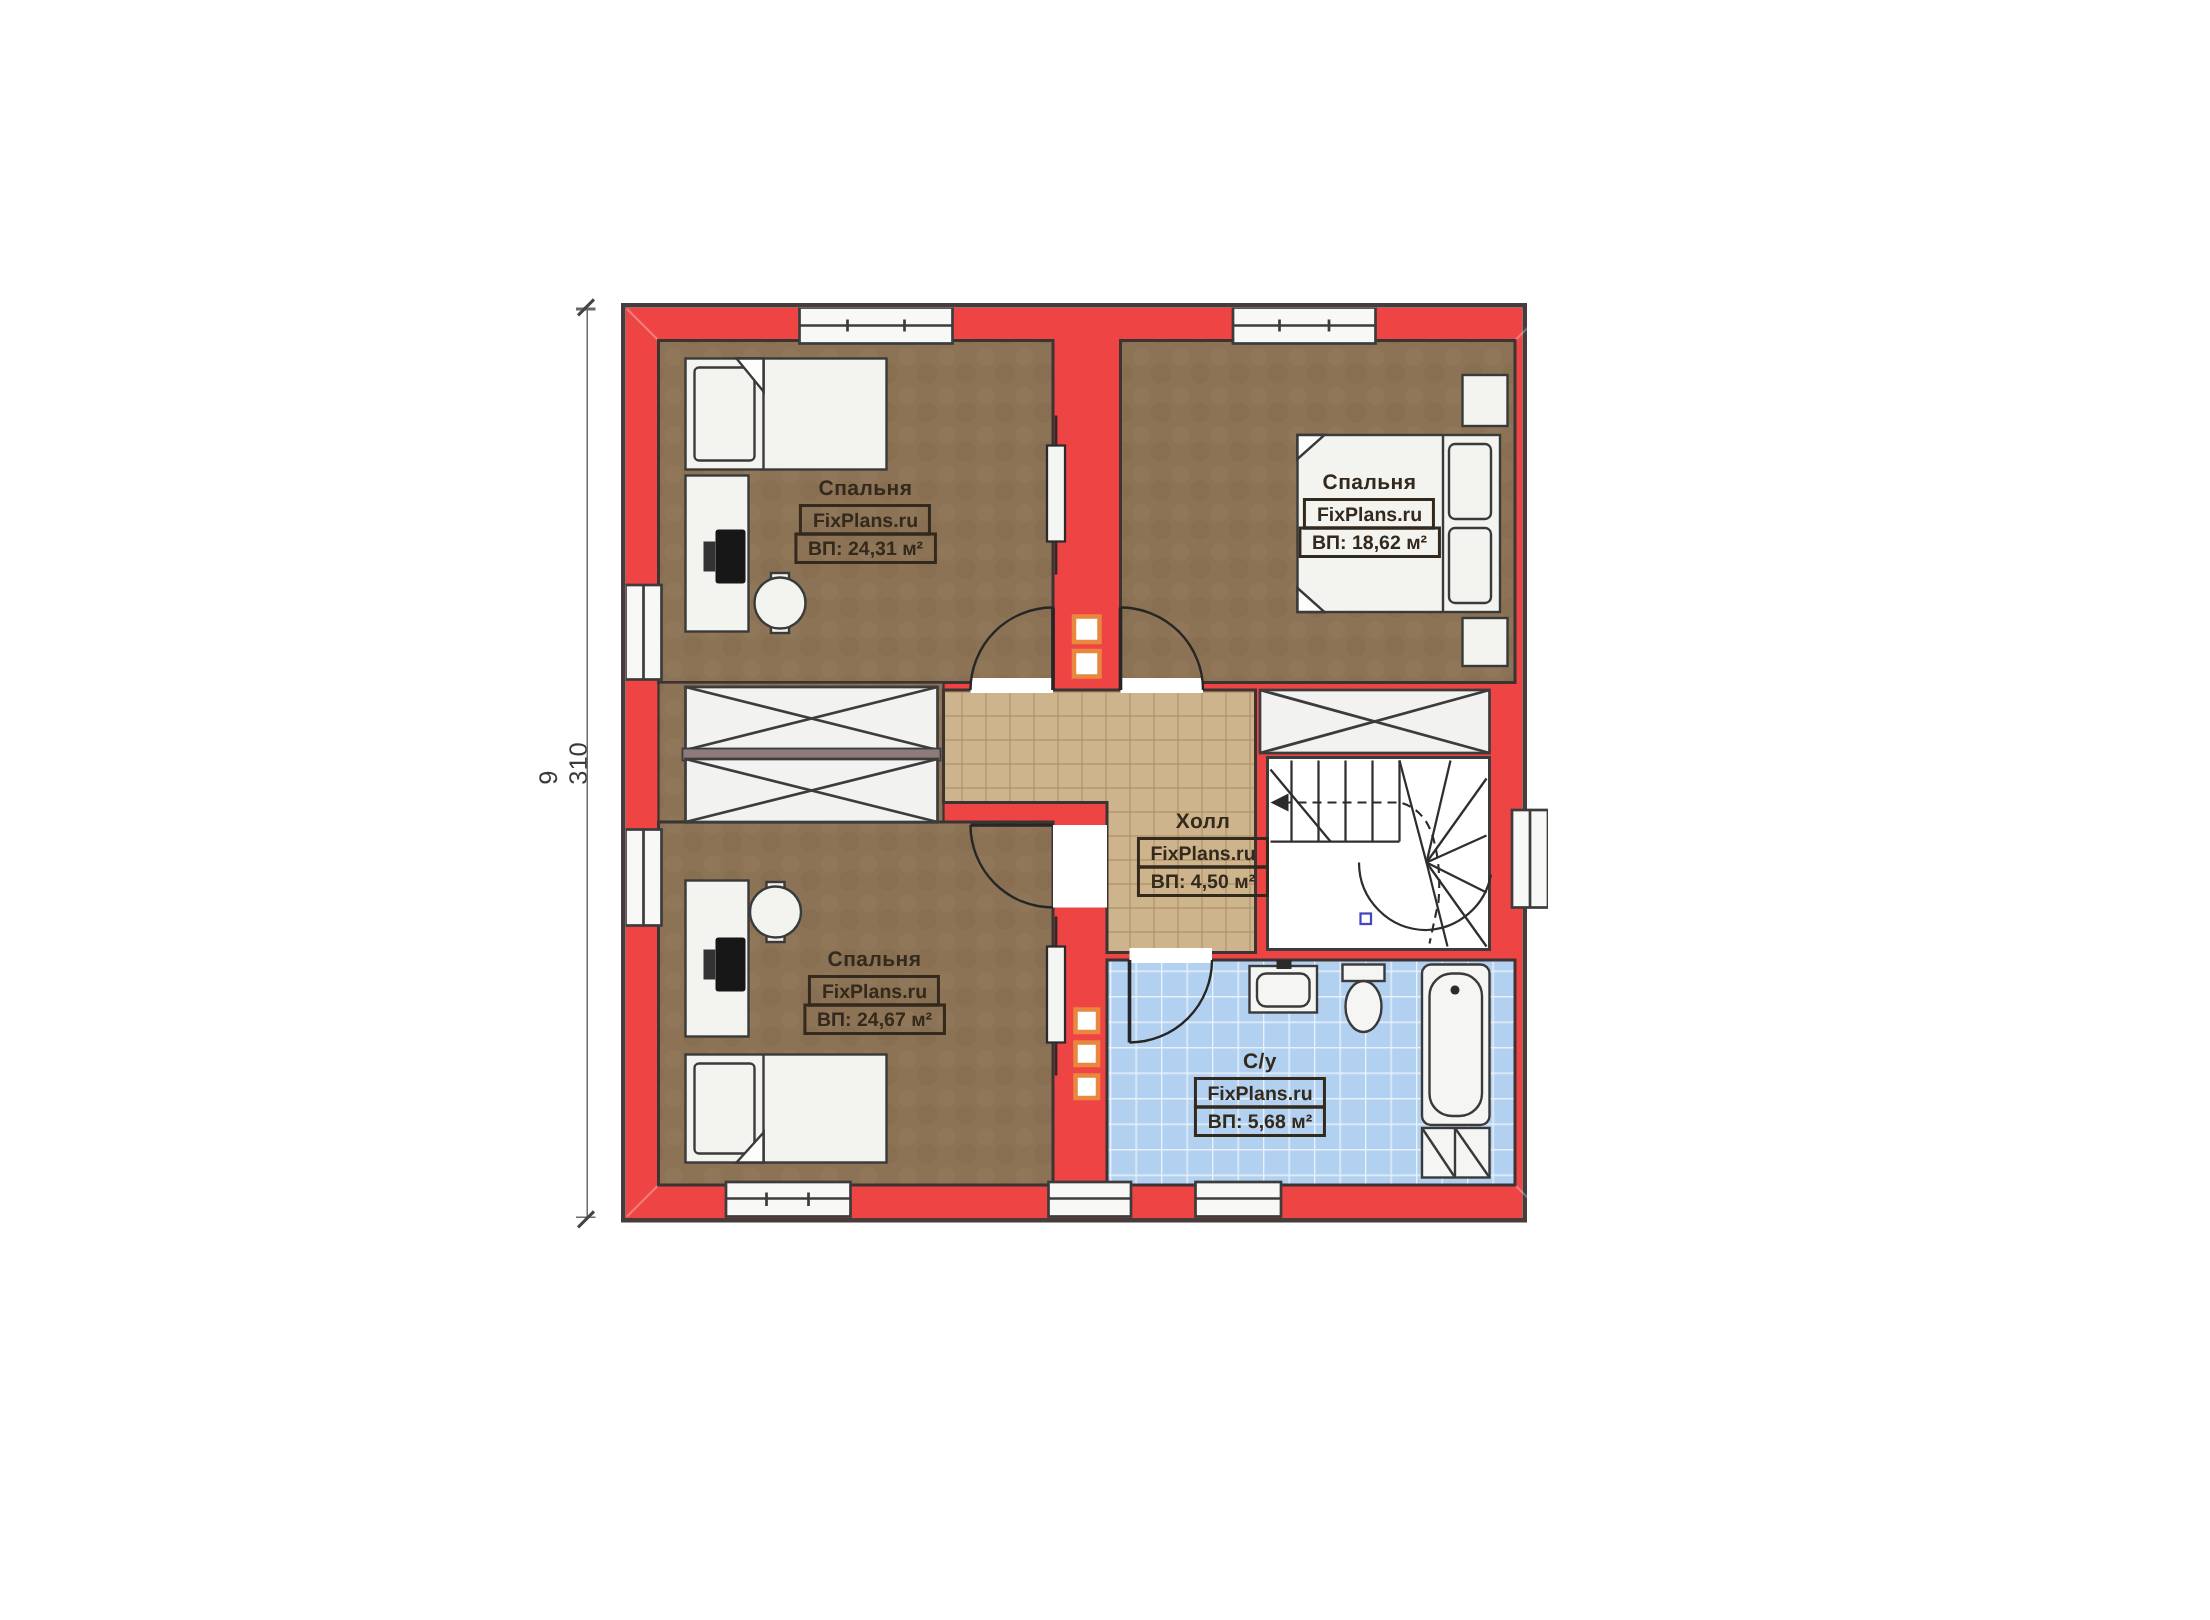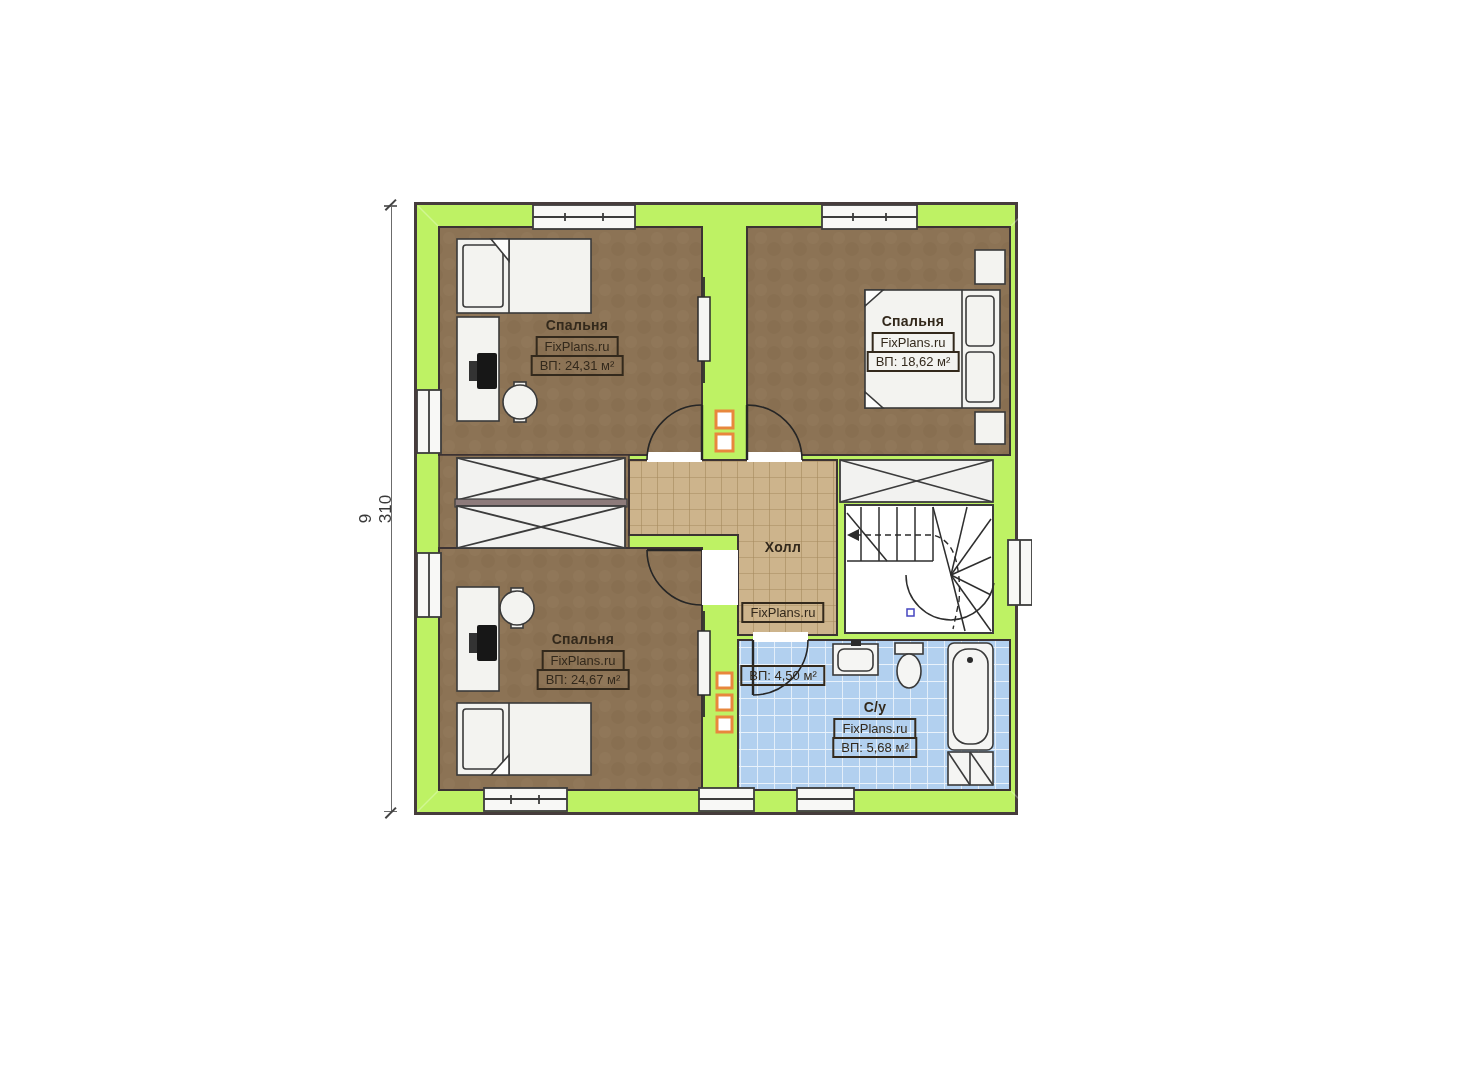--- a/index.html
+++ b/index.html
@@ -1,26 +1,26 @@
 <!DOCTYPE html>
 <html><head>
 <meta charset="utf-8">
 <style>
   html,body{margin:0;padding:0;background:#fff;}
   .canvas{position:relative;width:1473px;height:1080px;background:#ffffff;overflow:hidden;
           font-family:"Liberation Sans",sans-serif;}
   
   .plan{position:absolute;left:417px;top:205px;width:598px;height:607px;
-        background:#bef264;outline:3px solid #463c3c;}
+        background:#ef4444;outline:3px solid #463c3c;}
   .plan svg{position:absolute;left:0;top:0;}
   
   .rlabel{position:absolute;transform:translateX(-50%);display:flex;flex-direction:column;
           align-items:center;z-index:6;white-space:nowrap;}
   .rtitle{font-size:14px;font-weight:bold;color:#33291c;margin-bottom:3px;letter-spacing:.3px;}
-  .rbox{border:2px solid #33291c;padding:1px 7px;font-size:13px;font-weight:normal;color:#33291c;
+  .rbox{border:2px solid #33291c;padding:1px 7px;font-size:13px;font-weight:bold;color:#33291c;
         text-align:center;background:transparent;}
   .rbox + .rbox{margin-top:-2px;}
   
   .dim-top{position:absolute;left:417px;top:158px;width:615px;height:28px;}
   .dim-top .line{position:absolute;left:0;right:0;bottom:6px;border-top:1.5px solid #6b6b6b;}
   .dim-top .cap{position:absolute;bottom:0;width:1.5px;height:13px;background:#6b6b6b;}
   .dim-top .cap.l{left:0;} .dim-top .cap.r{right:0;}
   .dim-top .tick{position:absolute;bottom:2px;width:15px;height:1.5px;background:#444;
                  transform:rotate(-45deg);}
   .dim-top .tick.l{left:-7px;} .dim-top .tick.r{right:-7px;}
@@ -274,25 +274,25 @@
     <div class="rlabel" style="left:496px;top:108px;">
       <div class="rtitle">Спальня</div>
       <div class="rbox">FixPlans.ru</div>
       <div class="rbox">ВП: 18,62 м²</div>
     </div>
     <div class="rlabel" style="left:166px;top:426px;">
       <div class="rtitle">Спальня</div>
       <div class="rbox">FixPlans.ru</div>
       <div class="rbox">ВП: 24,67 м²</div>
     </div>
-    <div class="rlabel" style="left:366px;top:334px;gap:44px;">
+    <div class="rlabel" style="left:385px;top:334px;">
       <div class="rtitle">Холл</div>
       <div class="rbox">FixPlans.ru</div>
       <div class="rbox">ВП: 4,50 м²</div>
     </div>
-    <div class="rlabel" style="left:458px;top:494px;">
+    <div class="rlabel" style="left:423px;top:494px;">
       <div class="rtitle">С/у</div>
       <div class="rbox">FixPlans.ru</div>
       <div class="rbox">ВП: 5,68 м²</div>
     </div>
   </div>
 
 </div>
 
 </body></html>

